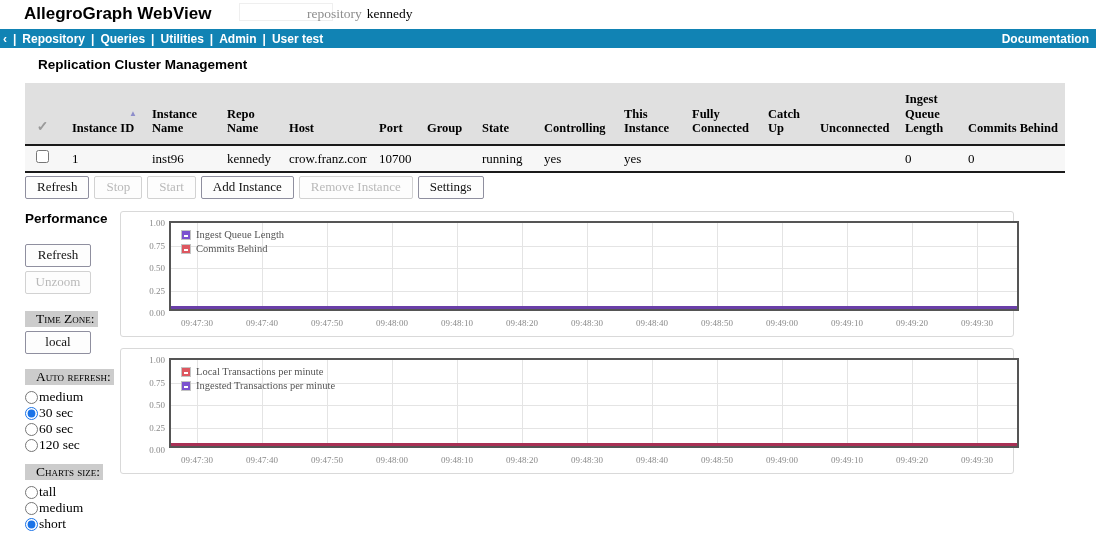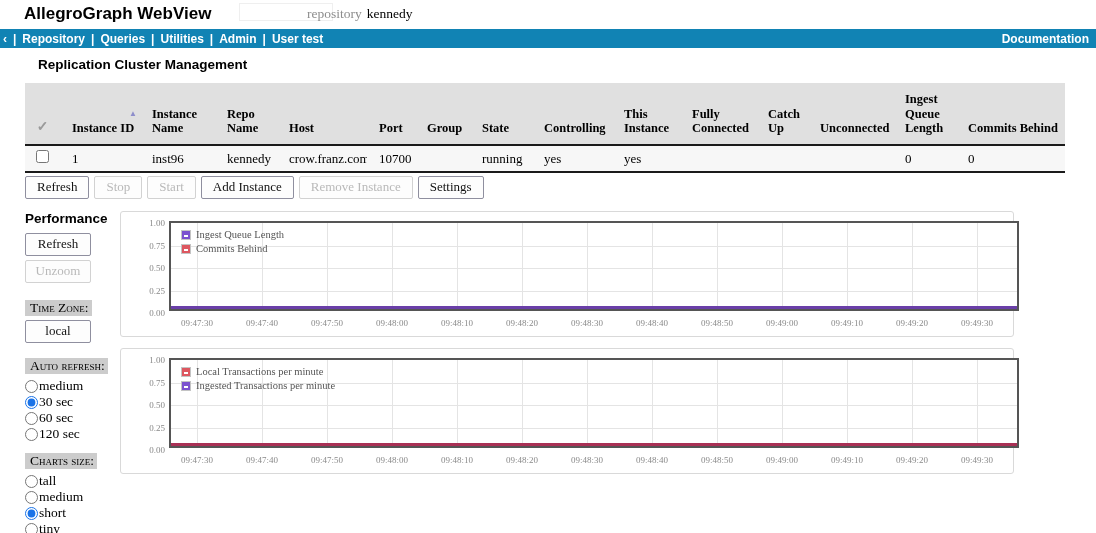--- a/index.html
+++ b/index.html
@@ -48,25 +48,25 @@
   .btn-row { display:flex; gap:5px; margin-top:3px; }
   button {
     font-family:"Liberation Serif", serif; font-size:13px;
     background:#fdfdfd; border:1px solid #8f8f9f; border-radius:2px;
     padding:2px 11px 3px; color:#111; cursor:pointer; white-space:nowrap;
   }
   button.off { color:#b9b9b9; border-color:#d2d2d2; cursor:default; }
   
   .perf { display:flex; margin-top:12px; }
   .side { flex:none; width:120px; padding-left:25px; }
-  .side h2 { font-family:"Liberation Sans", sans-serif; font-size:13.5px; margin:0 0 7px; }
+  .side h2 { font-family:"Liberation Sans", sans-serif; font-size:13.5px; margin:0 0 18px; }
   .side button { display:block; width:66px; padding:2px 0 3px; text-align:center; margin-bottom:4px; }
   .grp-label {
     font-variant:small-caps; background:#ccc; display:inline-block;
-    font-size:13.5px; padding:0 3px 0 5px; margin:11px 0 4px;
+    font-size:13.5px; padding:0 3px 0 11px; margin:11px 0 4px;
   }
   .grp-label.first { margin-top:13px; }
   .radio-row { display:flex; align-items:center; height:16px; font-size:13.5px; }
   input[type=radio] { width:13px; height:13px; margin:0 1px 0 0; accent-color:#1a73e8; }
   
   .charts { display:flex; flex-direction:column; gap:11px; }
   .chart-box {
     width:894px; background:#fff; border:1px solid #d9d9d9; border-radius:3px;
     padding:9px 16px 7px 18px;
   }

